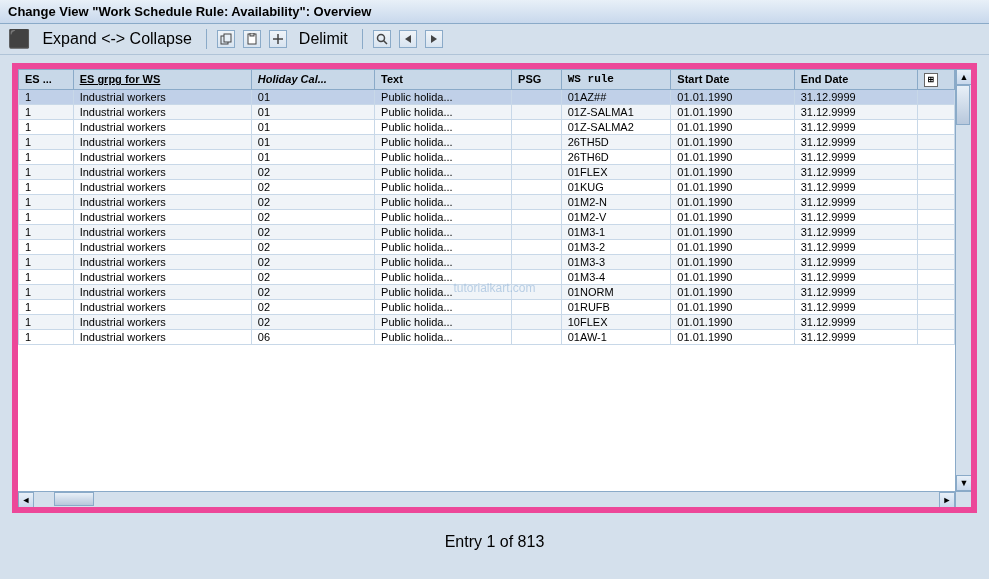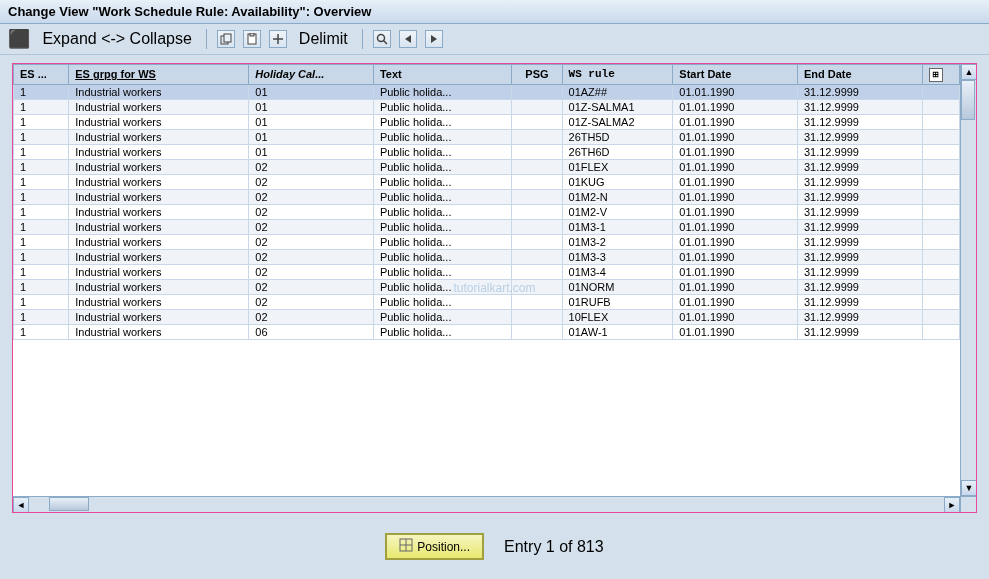--- a/index.html
+++ b/index.html
@@ -51,21 +51,21 @@
     .toolbar-separator {
       width: 1px;
       height: 20px;
       background: #8aaac8;
       margin: 0 2px;
     }
     .main-content {
       padding: 8px 12px;
     }
     .table-container {
-      border: 1px solid #ec4899;
+      border: 6px solid #ec4899;
       background: #fff;
       position: relative;
       overflow: hidden;
     }
     table {
       width: 100%;
       border-collapse: collapse;
       font-size: 11px;
     }
     thead tr {
@@ -276,21 +276,21 @@
   <div class="table-container" style="height: 450px; position: relative;">
 
     <div style="overflow: hidden; height: calc(100% - 16px); margin-right: 16px;">
       <table>
         <thead>
           <tr>
             <th style="width:30px;">ES ...</th>
             <th style="width:130px;text-decoration:underline;">ES grpg for WS</th>
             <th style="width:90px;font-style:italic;">Holiday Cal...</th>
             <th style="width:100px;">Text</th>
-            <th style="width:30px;text-align:center;">PSG</th>
+            <th style="width:30px;">PSG</th>
             <th style="width:80px;font-family:Liberation Mono, monospace;">WS rule</th>
             <th style="width:90px;">Start Date</th>
             <th style="width:90px;">End Date</th>
             <th style="width:20px;">
               <div class="col-icon">⊞</div>
             </th>
           </tr>
         </thead>
         <tbody id="table-body">
         <tr class="selected-row">
@@ -500,24 +500,14 @@
       <div class="h-scrollbar-btn">►</div>
     </div>
 
     <div class="corner-box"></div>
 
     <div class="watermark">tutorialkart.com</div>
   </div>
 </div>
 
 <div class="bottom-area">
-  <button class="position-btn">
-    <span>
-      <svg width="14" height="14" viewBox="0 0 14 14">
-          <rect x="1" y="1" width="12" height="12" fill="none" stroke="#666" stroke-width="1"></rect>
-          <line x1="7" y1="1" x2="7" y2="13" stroke="#666" stroke-width="1"></line>
-          <line x1="1" y1="7" x2="13" y2="7" stroke="#666" stroke-width="1"></line>
-        </svg>
-    </span>
-    <span>Position...</span>
-  </button>
   <span class="entry-info">Entry 1 of 813</span>
 </div>
 
 </body></html>

